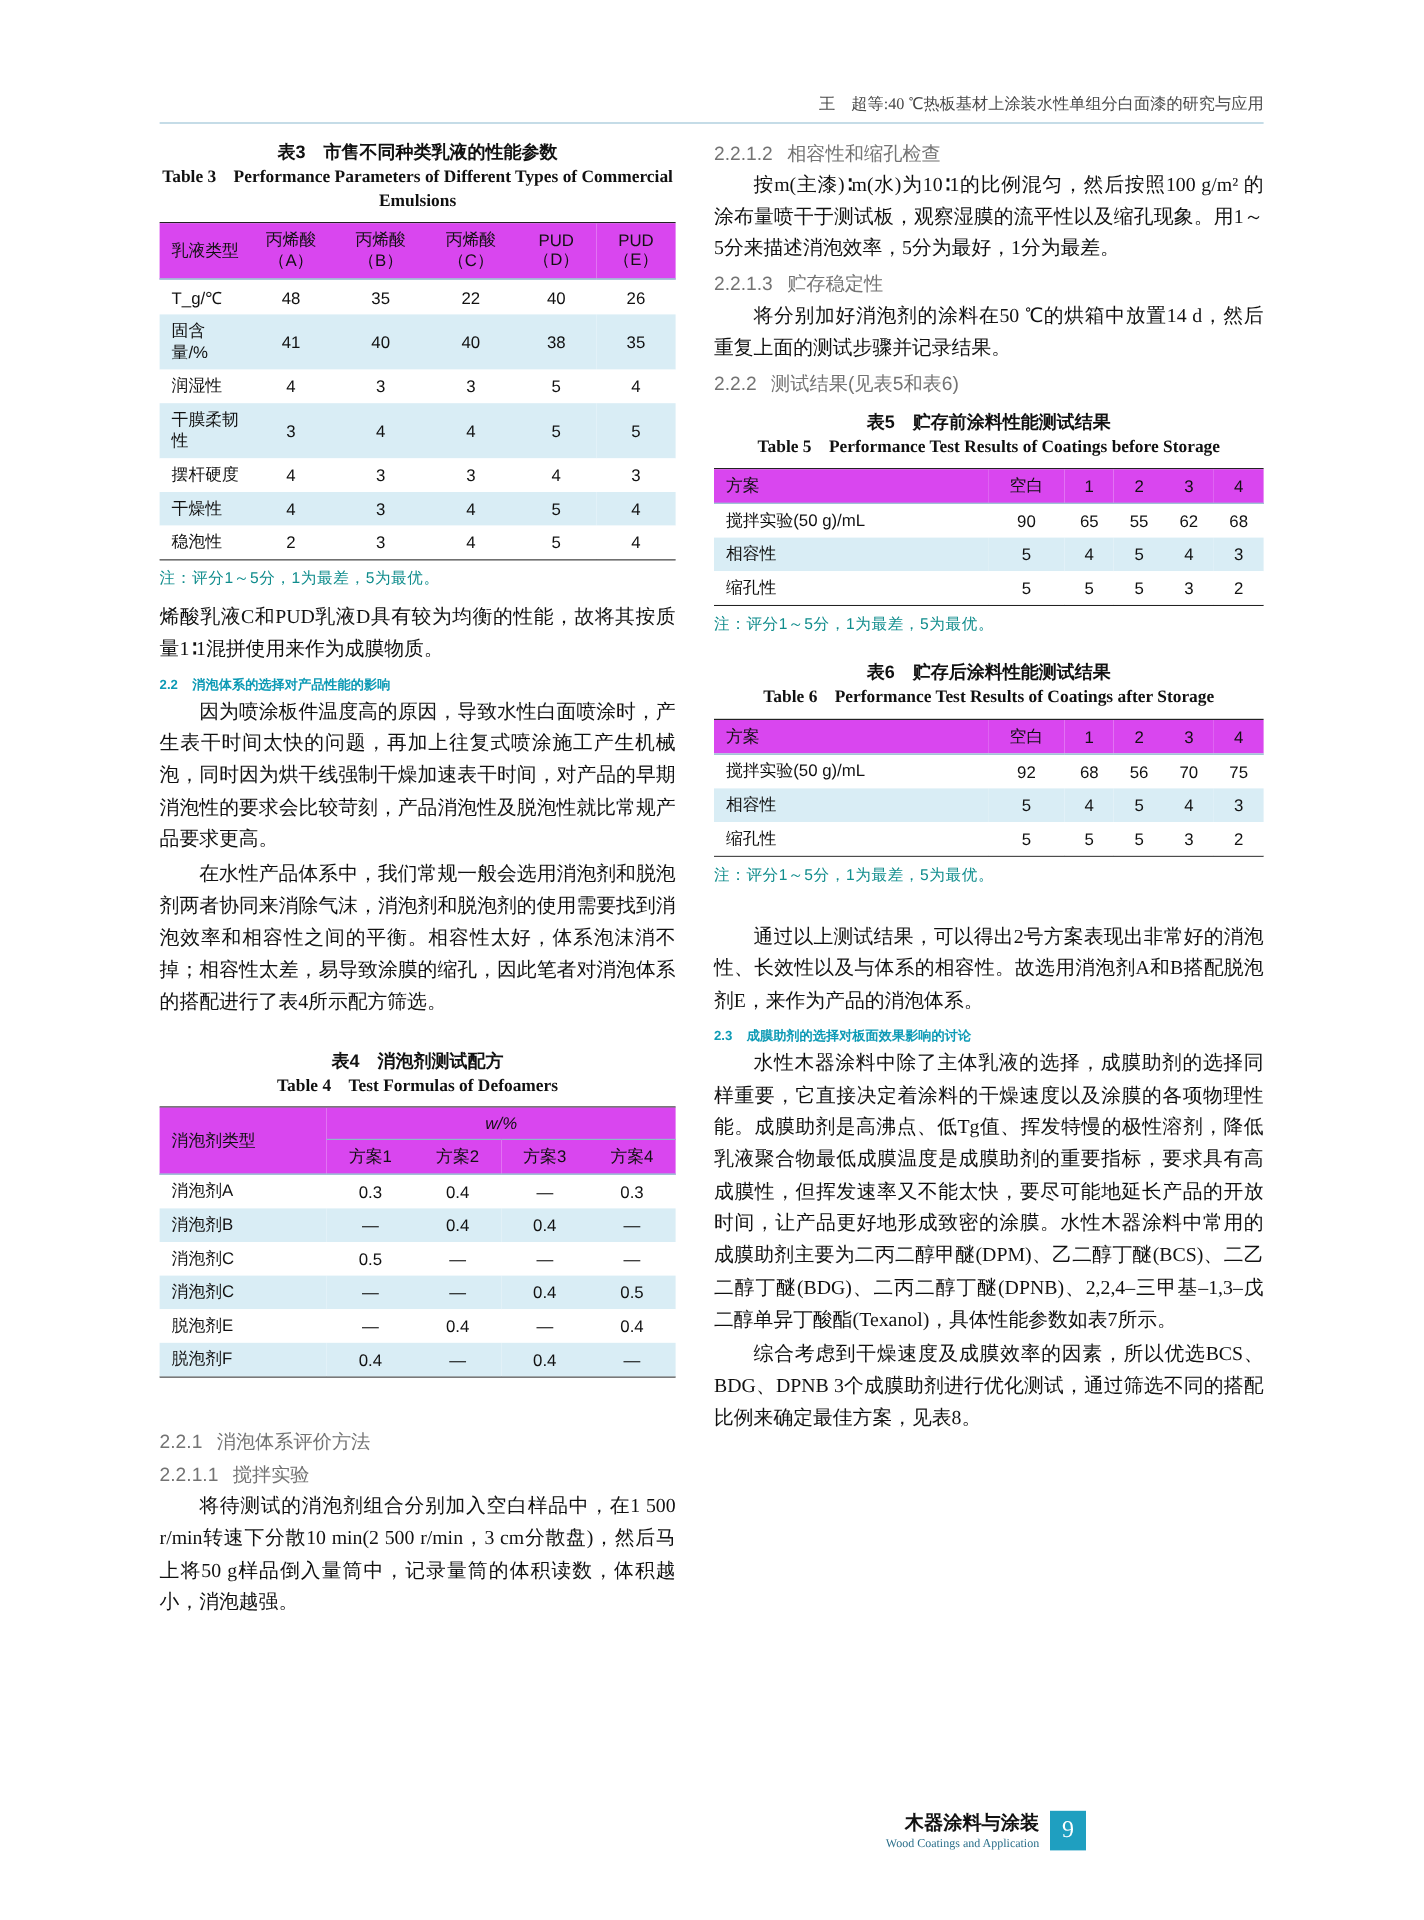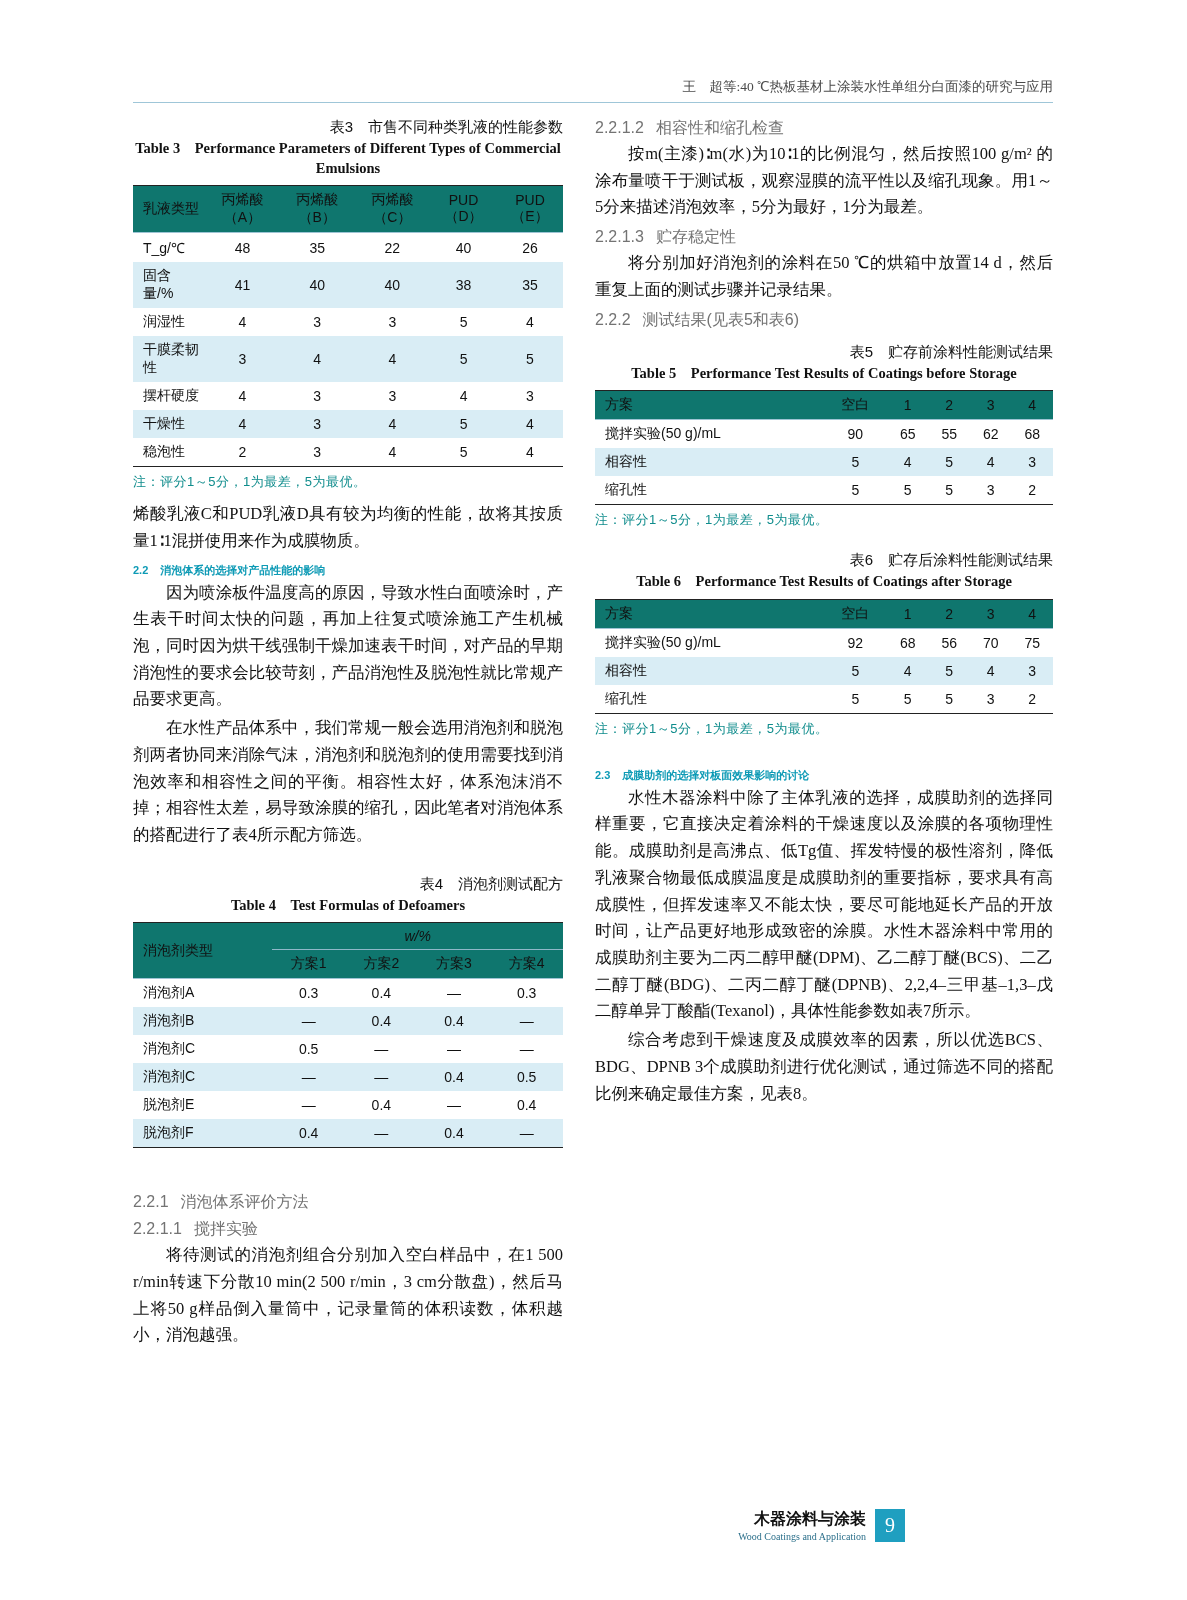--- a/index.html
+++ b/index.html
@@ -24,39 +24,39 @@
     border-bottom:1.2px solid #9fc6d8;
     padding-bottom:6px;
   }
   .cols{
     position:absolute;left:133px;top:118px;width:920px;
   }
   .col-left{position:absolute;left:0;top:0;width:430px;}
   .col-right{position:absolute;left:462px;top:0;width:458px;}
 
   .tbl-title-cn{
-    text-align:right;font-size:15px;font-weight:normal;
+    text-align:center;font-size:15px;font-weight:bold;
     font-family:"Liberation Sans", sans-serif;
     margin:0 0 2px 0;
   }
   .tbl-title-en{
     text-align:center;font-size:14.5px;font-weight:bold;
     font-family:"Liberation Serif", serif;
     margin:0 0 7px 0;line-height:1.35;
   }
   table.data{
     border-collapse:collapse;width:100%;
     font-size:14px;
     font-family:"Liberation Sans", sans-serif;
   }
   table.data th, table.data td{
     padding:5px 4px;text-align:center;border:none;
     font-weight:normal;
   }
-  table.data thead tr{background:#0f766e;}
+  table.data thead tr{background:#d946ef;}
   table.data thead th{font-weight:normal;}
   table.data tbody tr.alt{background:#d9edf5;}
   table.data tbody tr.plain{background:#ffffff;}
   table.data td.lead, table.data th.lead{text-align:left;padding-left:10px;}
   .tbl-wrap{border-top:1.4px solid #222;border-bottom:1.4px solid #222;}
   .tbl-wrap table.data thead tr th{border-bottom:1px solid #9ec4d4;}
   .note{
     color:#0f8c8c;font-size:13px;margin-top:6px;margin-bottom:4px;
     font-family:Liberation Sans, sans-serif;
     letter-spacing:0.5px;
@@ -380,20 +380,21 @@
                 <td>3</td>
                 <td>2</td>
               </tr>
             </tbody>
           </table>
         </div>
         <div class="note">注：评分1～5分，1为最差，5为最优。</div>
       </div>
 
       <div class="blk" style="margin-top:30px">
+        <p class="body indent">通过以上测试结果，可以得出2号方案表现出非常好的消泡性、长效性以及与体系的相容性。故选用消泡剂A和B搭配脱泡剂E，来作为产品的消泡体系。</p>
 
         <h3 class="sec">
           <span class="num">2.3</span><span>成膜助剂的选择对板面效果影响的讨论</span>
         </h3>
 
         <p class="body indent">水性木器涂料中除了主体乳液的选择，成膜助剂的选择同样重要，它直接决定着涂料的干燥速度以及涂膜的各项物理性能。成膜助剂是高沸点、低Tg值、挥发特慢的极性溶剂，降低乳液聚合物最低成膜温度是成膜助剂的重要指标，要求具有高成膜性，但挥发速率又不能太快，要尽可能地延长产品的开放时间，让产品更好地形成致密的涂膜。水性木器涂料中常用的成膜助剂主要为二丙二醇甲醚(DPM)、乙二醇丁醚(BCS)、二乙二醇丁醚(BDG)、二丙二醇丁醚(DPNB)、2,2,4–三甲基–1,3–戊二醇单异丁酸酯(Texanol)，具体性能参数如表7所示。</p>
         <p class="body indent">综合考虑到干燥速度及成膜效率的因素，所以优选BCS、BDG、DPNB 3个成膜助剂进行优化测试，通过筛选不同的搭配比例来确定最佳方案，见表8。</p>
       </div>
 
     </div>

